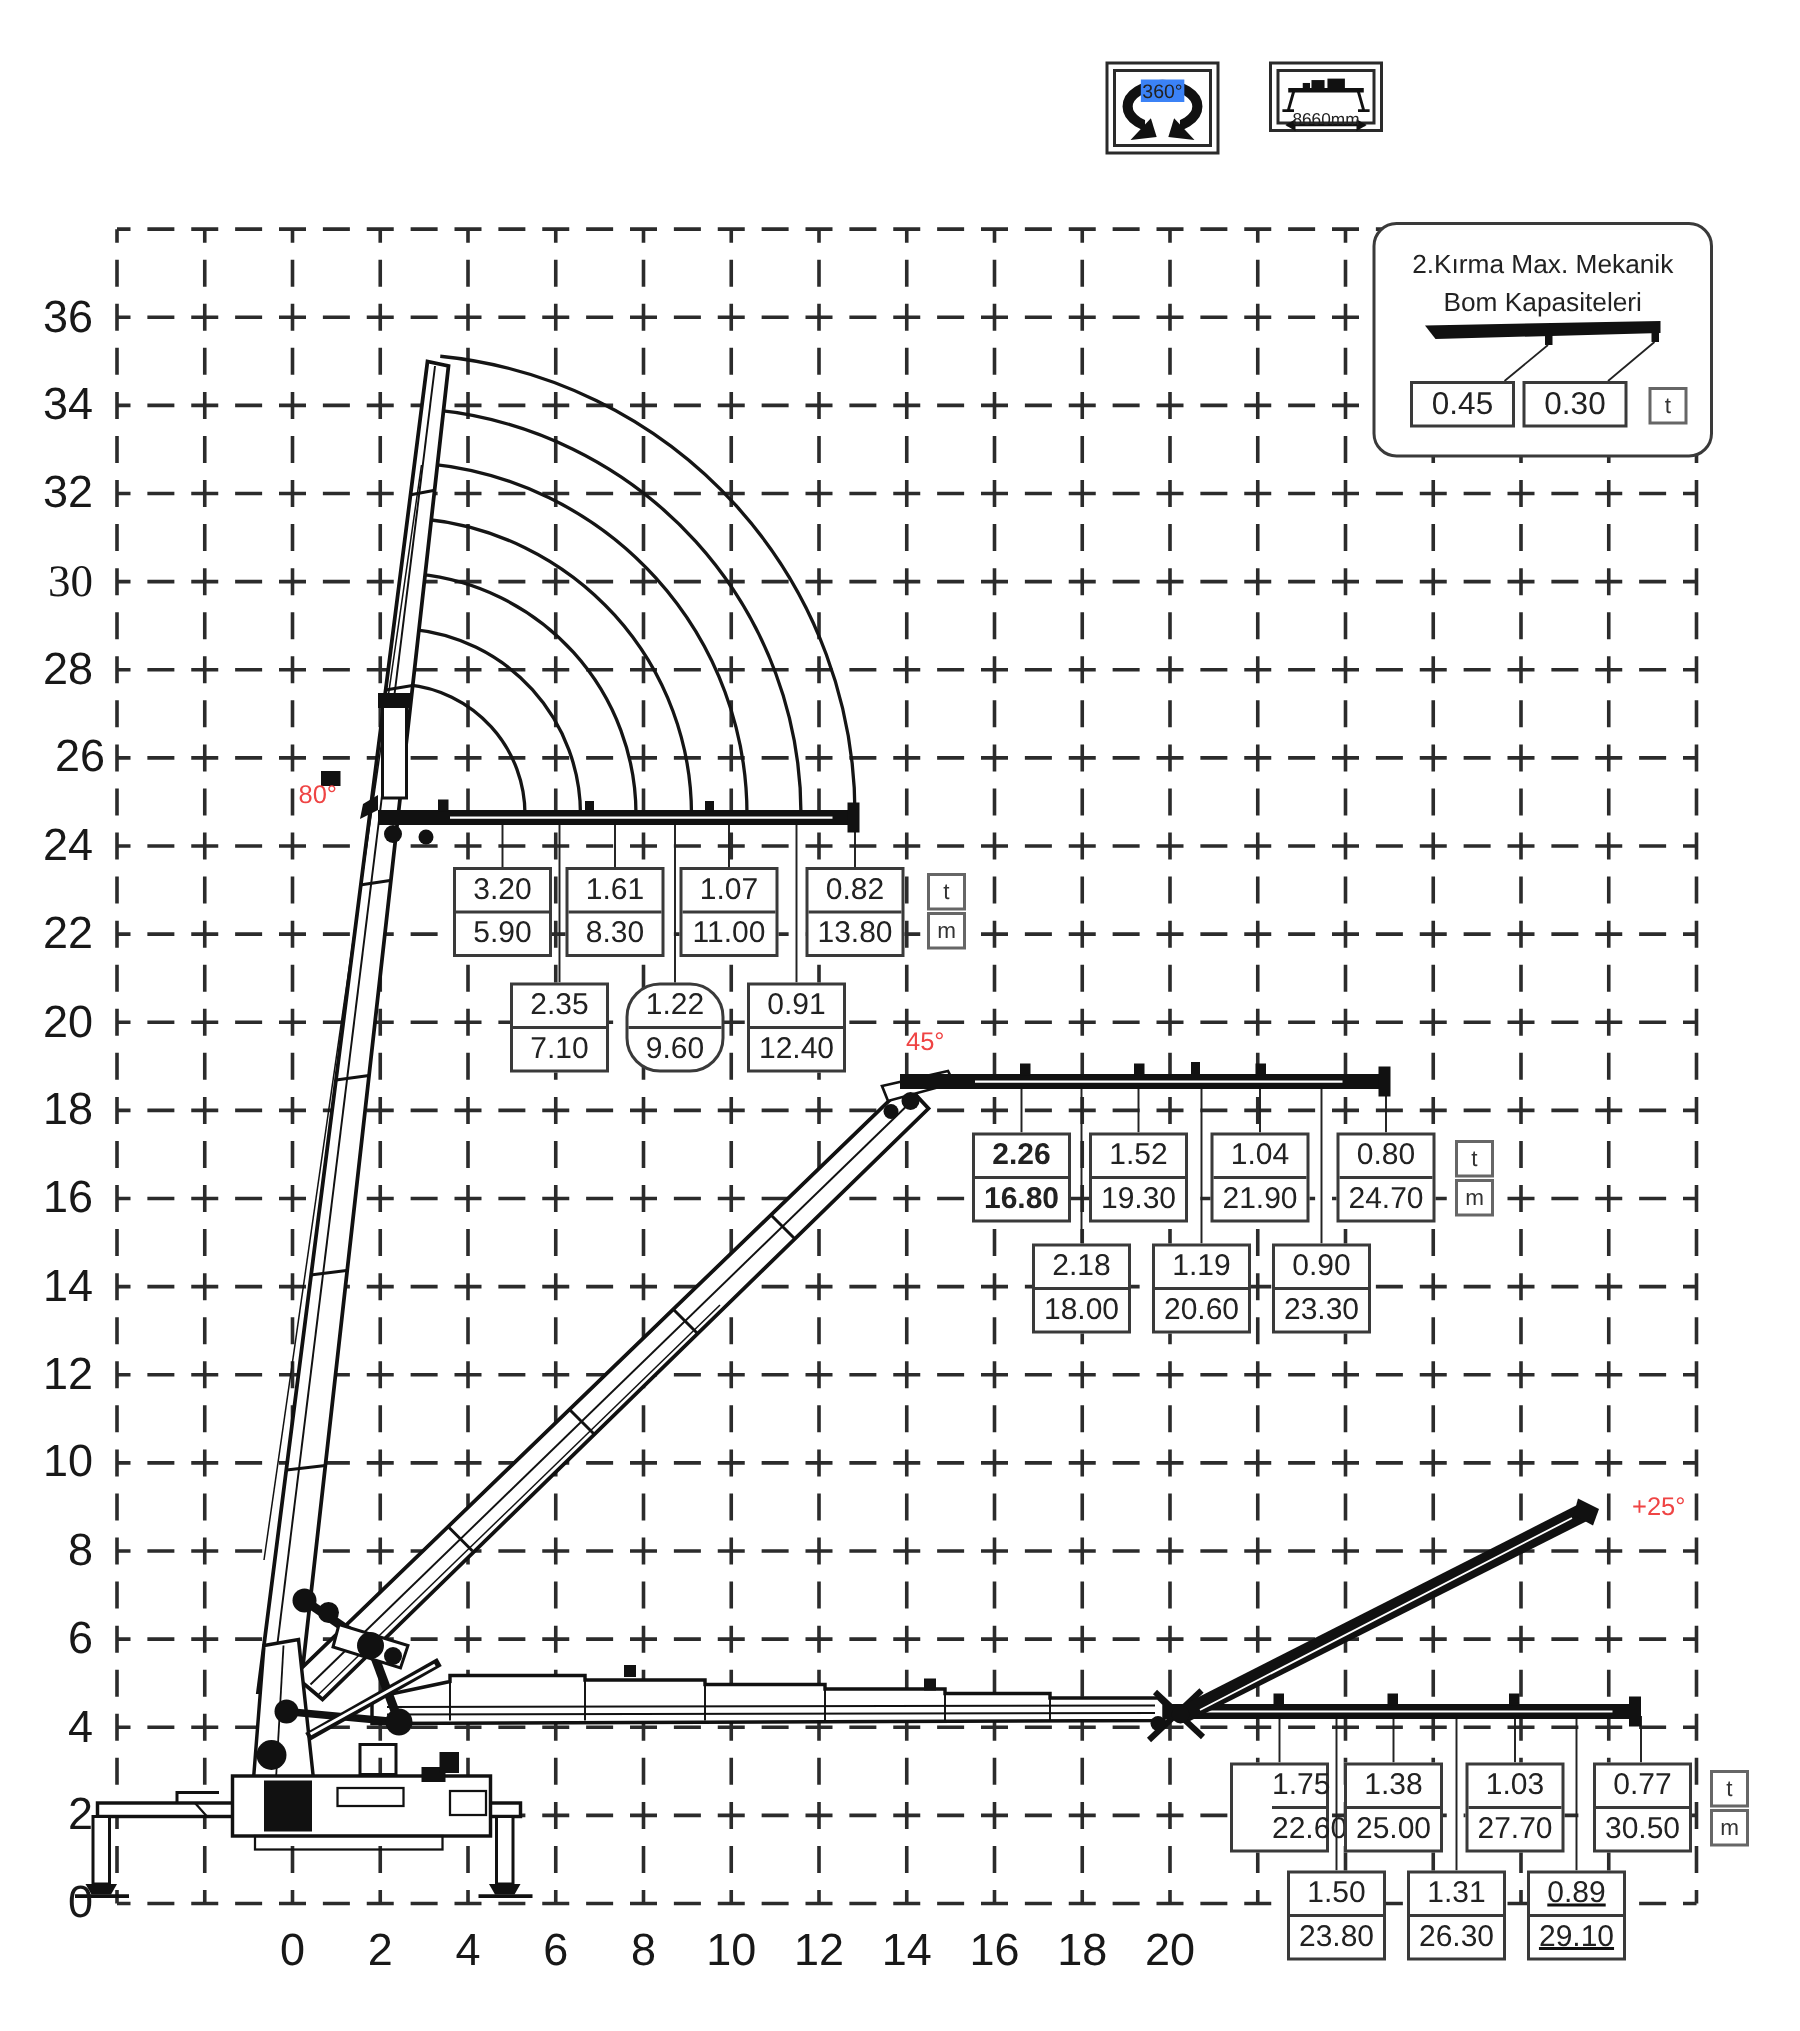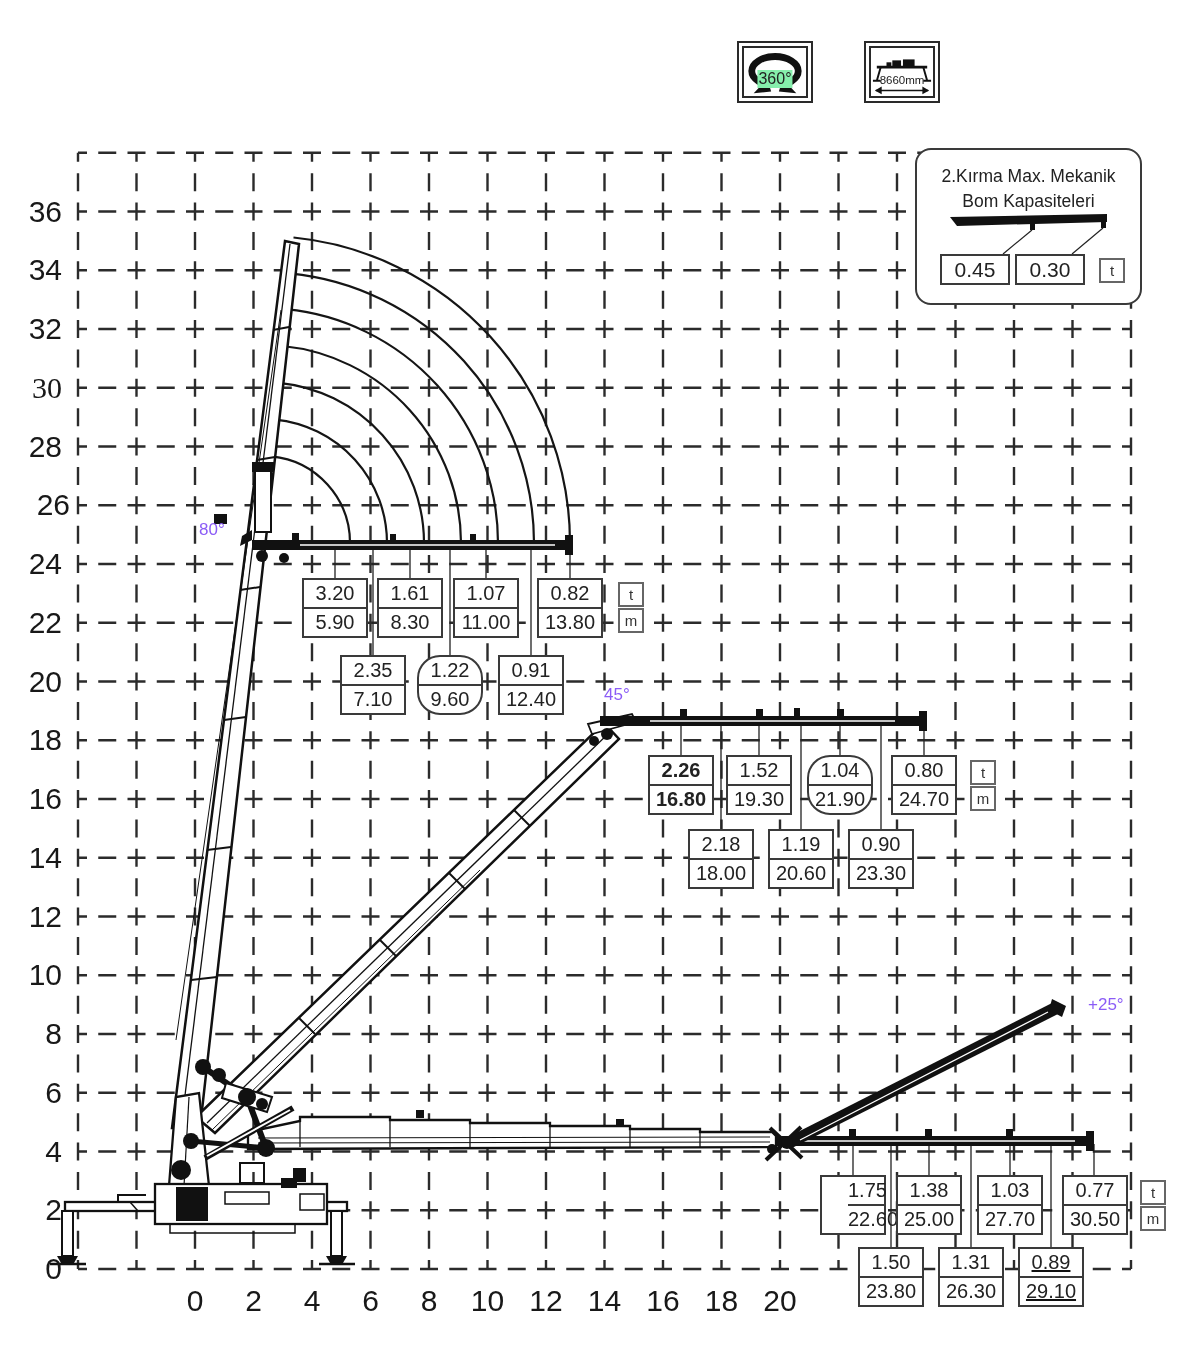--- a/index.html
+++ b/index.html
@@ -12,28 +12,28 @@
   .cap-box{position:absolute;width:66px;background:#fff;border:2px solid #3a3a3a;box-sizing:border-box;}
   .cap-cell{height:27px;line-height:27px;text-align:center;font-size:20px;color:#222;}
   .cap-cell.m{border-top:2px solid #3a3a3a;}
   .unit-box{position:absolute;width:26px;height:25px;border:2px solid #666;background:#fff;
             font-size:15px;line-height:22px;text-align:center;color:#333;box-sizing:border-box;}
 
   
   .xtick{position:absolute;width:60px;text-align:center;font-size:30px;color:#181818;}
   .ytick{position:absolute;width:58px;height:40px;line-height:40px;text-align:right;font-size:30px;color:#181818;}
 
-  .angle{position:absolute;font-size:17px;color:#8b5cf6;}
+  .angle{position:absolute;font-size:17px;color:#ef4444;}
 
   
   .hbox{position:absolute;border:2px solid #2a2a2a;background:#fff;padding:3px;box-sizing:border-box;}
   .hbox-in{border:2px solid #2a2a2a;height:100%;box-sizing:border-box;position:relative;
            display:flex;align-items:center;justify-content:center;}
-  .rot-label{position:absolute;left:50%;top:22px;transform:translateX(-50%);font-size:16px;
-             background:#86efac;padding:0 1px;color:#222;}
+  .rot-label{position:absolute;left:50%;top:5px;transform:translateX(-50%);font-size:13px;
+             background:#3b82f6;padding:0 1px;color:#222;}
   .span-label{position:absolute;left:50%;top:26px;transform:translateX(-50%);font-size:11.5px;color:#222;}
   .model-title{font-size:26px;letter-spacing:1px;color:#222;white-space:nowrap;}
 
   
   .legend{position:absolute;left:915px;top:148px;width:227px;height:157px;border:2.5px solid #3a3a3a;
           border-radius:16px;background:#fff;box-sizing:border-box;}
   .legend .lt{position:absolute;width:100%;text-align:center;font-size:17.5px;color:#222;}
   .lval{position:absolute;width:70px;height:31px;border:2px solid #3a3a3a;background:#fff;
         font-size:21px;line-height:27px;text-align:center;box-sizing:border-box;color:#222;}
 </style>
@@ -238,21 +238,21 @@
       <svg width="64" height="50" viewBox="0 0 64 50">
         <ellipse cx="32" cy="24" rx="24" ry="15" fill="none" stroke="#111" stroke-width="7"></ellipse>
         <rect x="20" y="33" width="24" height="14" fill="#fff"></rect>
         <polygon points="10,47 24,32 28,45" fill="#111"></polygon>
         <polygon points="54,47 40,32 36,45" fill="#111"></polygon>
       </svg>
       <span class="rot-label">360°</span>
     </div>
   </div>
 
-  <div class="hbox" style="left:864px;top:41px;width:76px;height:62px">
+  <div class="hbox" style="left:846px;top:41px;width:76px;height:47px">
     <div class="hbox-in">
       <svg width="64" height="50" viewBox="0 0 64 50">
         <line x1="6" y1="20" x2="58" y2="20" stroke="#111" stroke-width="3"></line>
         <rect x="22" y="13" width="9" height="7" fill="#111"></rect>
         <rect x="33" y="12" width="12" height="8" fill="#111"></rect>
         <rect x="16" y="15" width="5" height="5" fill="#111"></rect>
         <path d="M10,20 L6,34 M54,20 L58,34 M2,34 H10 M54,34 H62" stroke="#111" stroke-width="2" fill="none"></path>
         <line x1="5" y1="44" x2="59" y2="44" stroke="#111" stroke-width="1.5"></line>
         <polygon points="4,44 11,40 11,48" fill="#111"></polygon>
         <polygon points="60,44 53,40 53,48" fill="#111"></polygon>
@@ -345,21 +345,21 @@
       <div class="unit-box" style="left: 618px; top: 582px;">t</div>
       <div class="unit-box" style="left: 618px; top: 608px;">m</div>
       <div class="cap-box" style="left: 648px; top: 755px; font-weight: bold;">
         <div class="cap-cell">2.26</div>
         <div class="cap-cell m">16.80</div>
       </div>
       <div class="cap-box" style="left: 726px; top: 755px;">
         <div class="cap-cell">1.52</div>
         <div class="cap-cell m">19.30</div>
       </div>
-      <div class="cap-box" style="left: 807px; top: 755px; border-radius: 23px;">
+      <div class="cap-box" style="left: 807px; top: 755px;">
         <div class="cap-cell">1.04</div>
         <div class="cap-cell m">21.90</div>
       </div>
       <div class="cap-box" style="left: 891px; top: 755px;">
         <div class="cap-cell">0.80</div>
         <div class="cap-cell m">24.70</div>
       </div>
       <div class="cap-box" style="left: 688px; top: 829px;">
         <div class="cap-cell">2.18</div>
         <div class="cap-cell m">18.00</div>

